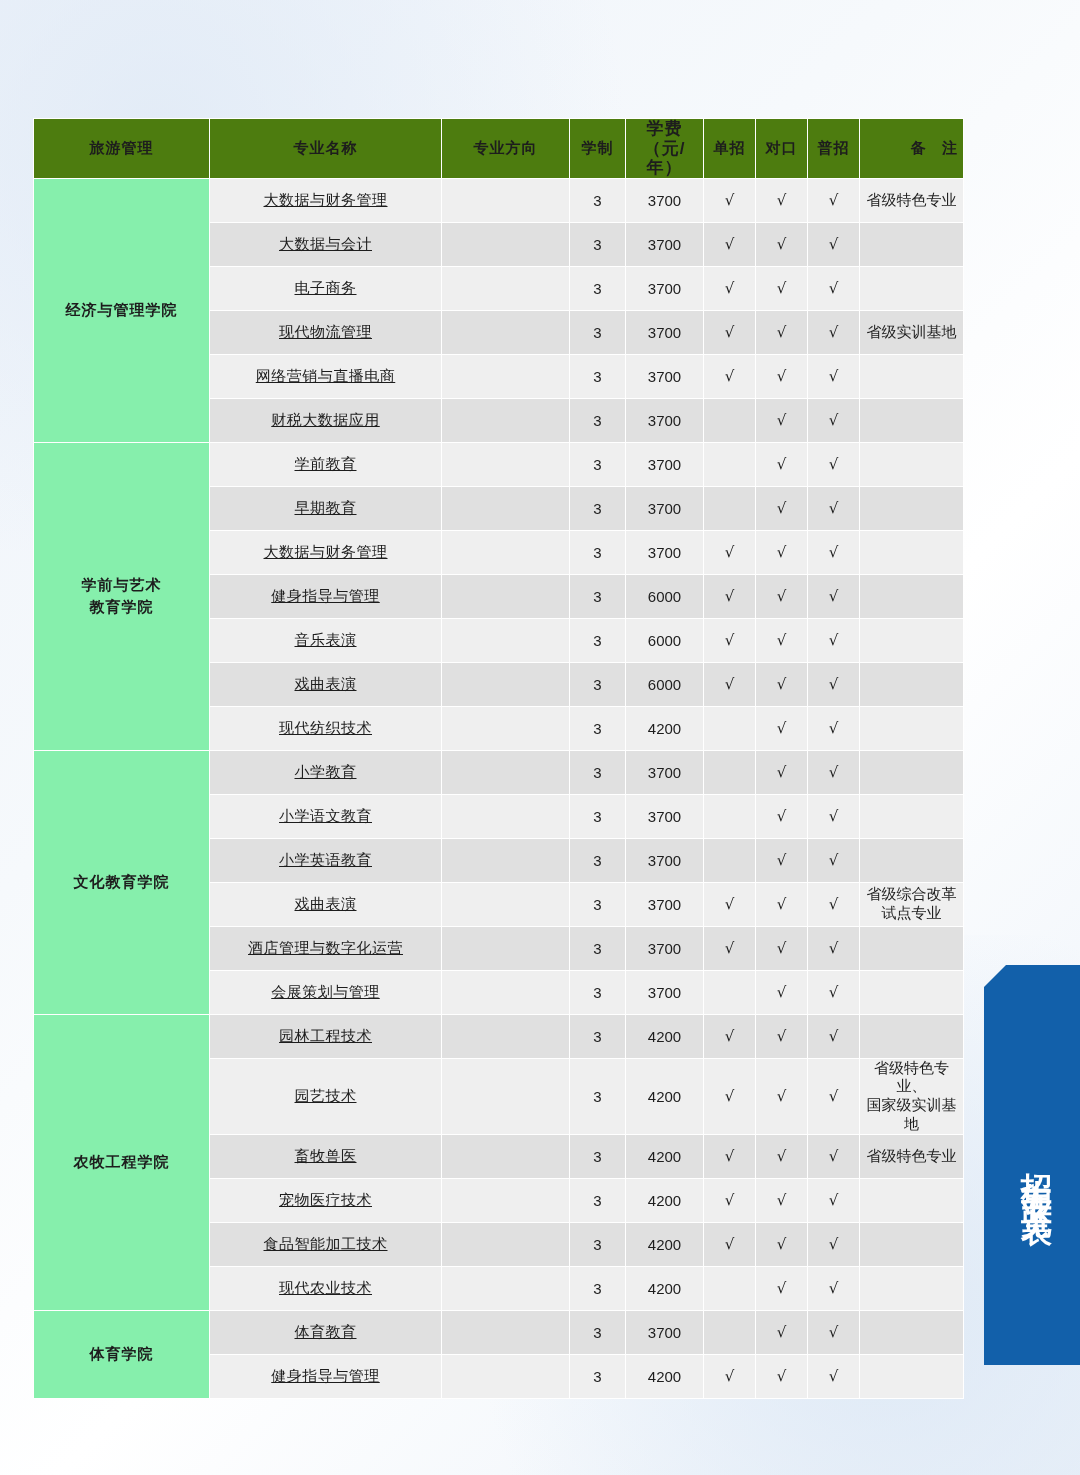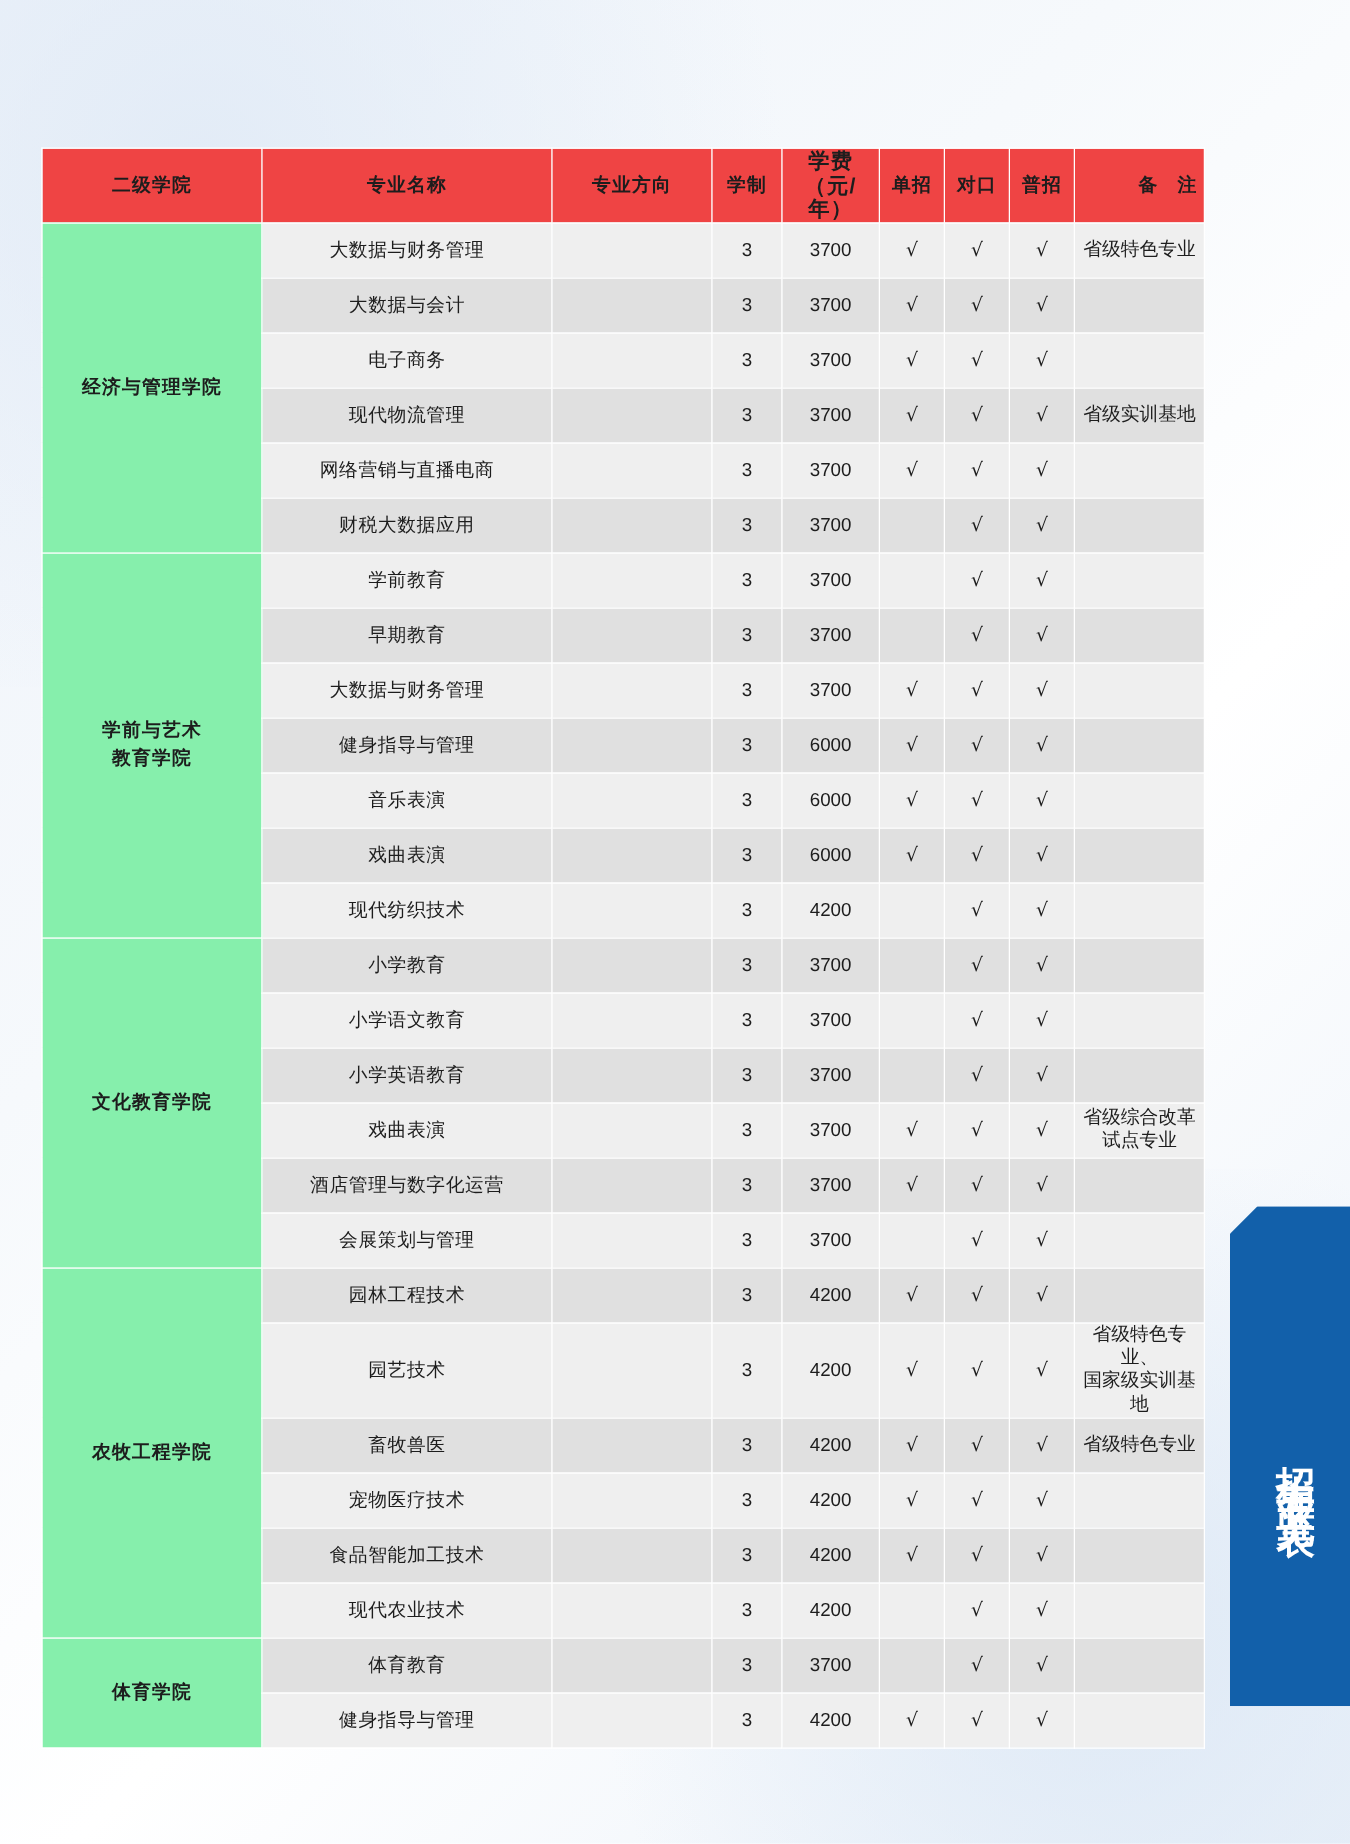--- a/index.html
+++ b/index.html
@@ -69,21 +69,21 @@
     border: 1px solid #ffffff;
     font-size: 15px;
     color: #1d1d1d;
     text-align: center;
     vertical-align: middle;
     padding: 0;
     height: 44px;
     box-sizing: border-box;
   }
   thead th {
-    background: #ef4444;
+    background: #4d7c0f;
     color: #ffffff;
     font-weight: bold;
     font-size: 18px;
     height: 64px;
     border: 1px solid #1260aa;
     letter-spacing: 1px;
   }
   thead th.fee-head {
     line-height: 1.15;
     font-size: 17px;
@@ -97,20 +97,21 @@
     font-size: 17px;
     color: #14202c;
     line-height: 1.5;
     letter-spacing: 1px;
   }
   td.major {
     text-align: left;
     padding-left: 26px;
     font-size: 17px;
     letter-spacing: 0.5px;
+    text-decoration: underline;
   }
   td.cell {
     font-size: 16px;
   }
   td.check {
     font-size: 17px;
     font-family: "DejaVu Sans", sans-serif;
   }
   td.remark {
     font-size: 12.5px;
@@ -190,21 +191,21 @@
       <col style="width:128px">
       <col style="width:56px">
       <col style="width:78px">
       <col style="width:52px">
       <col style="width:52px">
       <col style="width:52px">
       <col style="width:104px">
     </colgroup>
     <thead>
       <tr>
-        <th>二级学院</th>
+        <th>旅游管理</th>
         <th>专业名称</th>
         <th>专业方向</th>
         <th>学制</th>
         <th class="fee-head">
           <span>学费</span>
           <span>（元/年）</span>
         </th>
         <th>单招</th>
         <th>对口</th>
         <th>普招</th>

